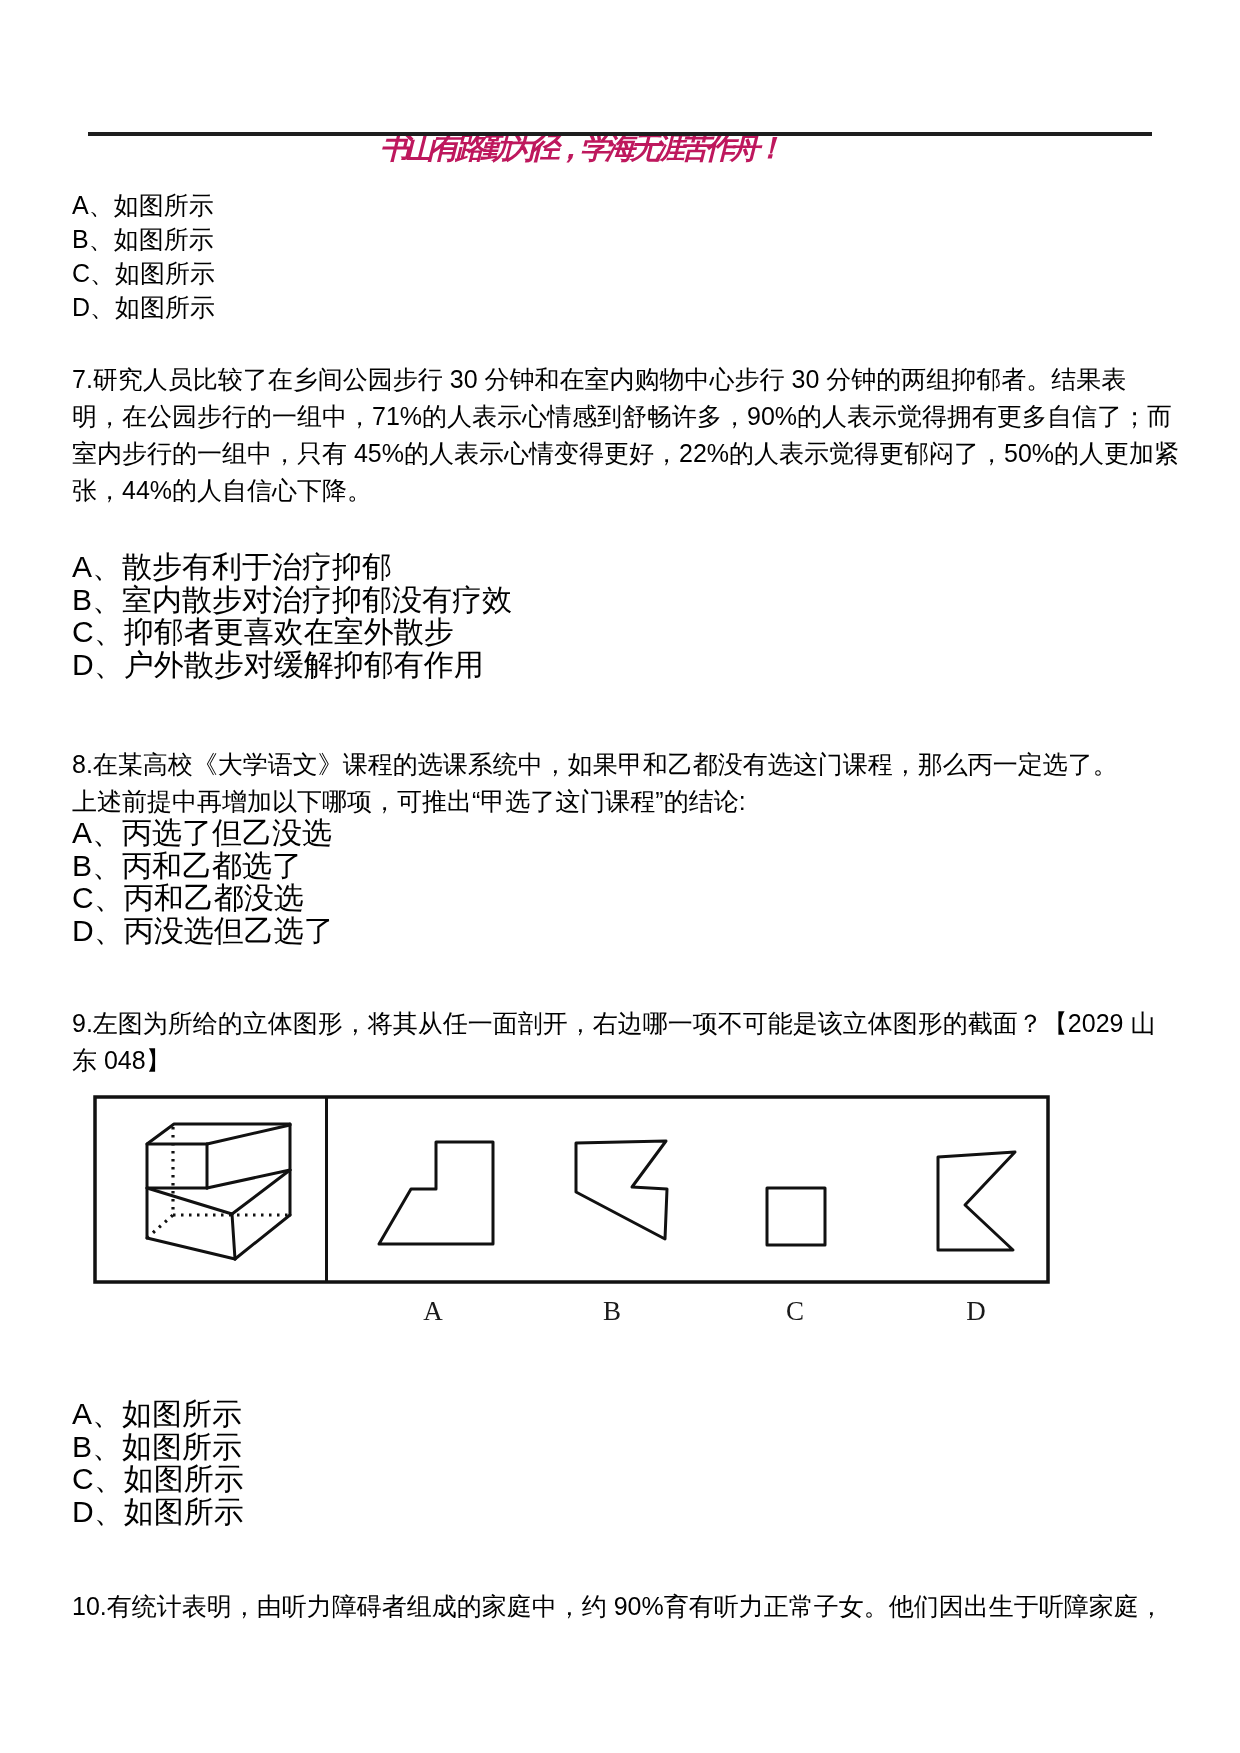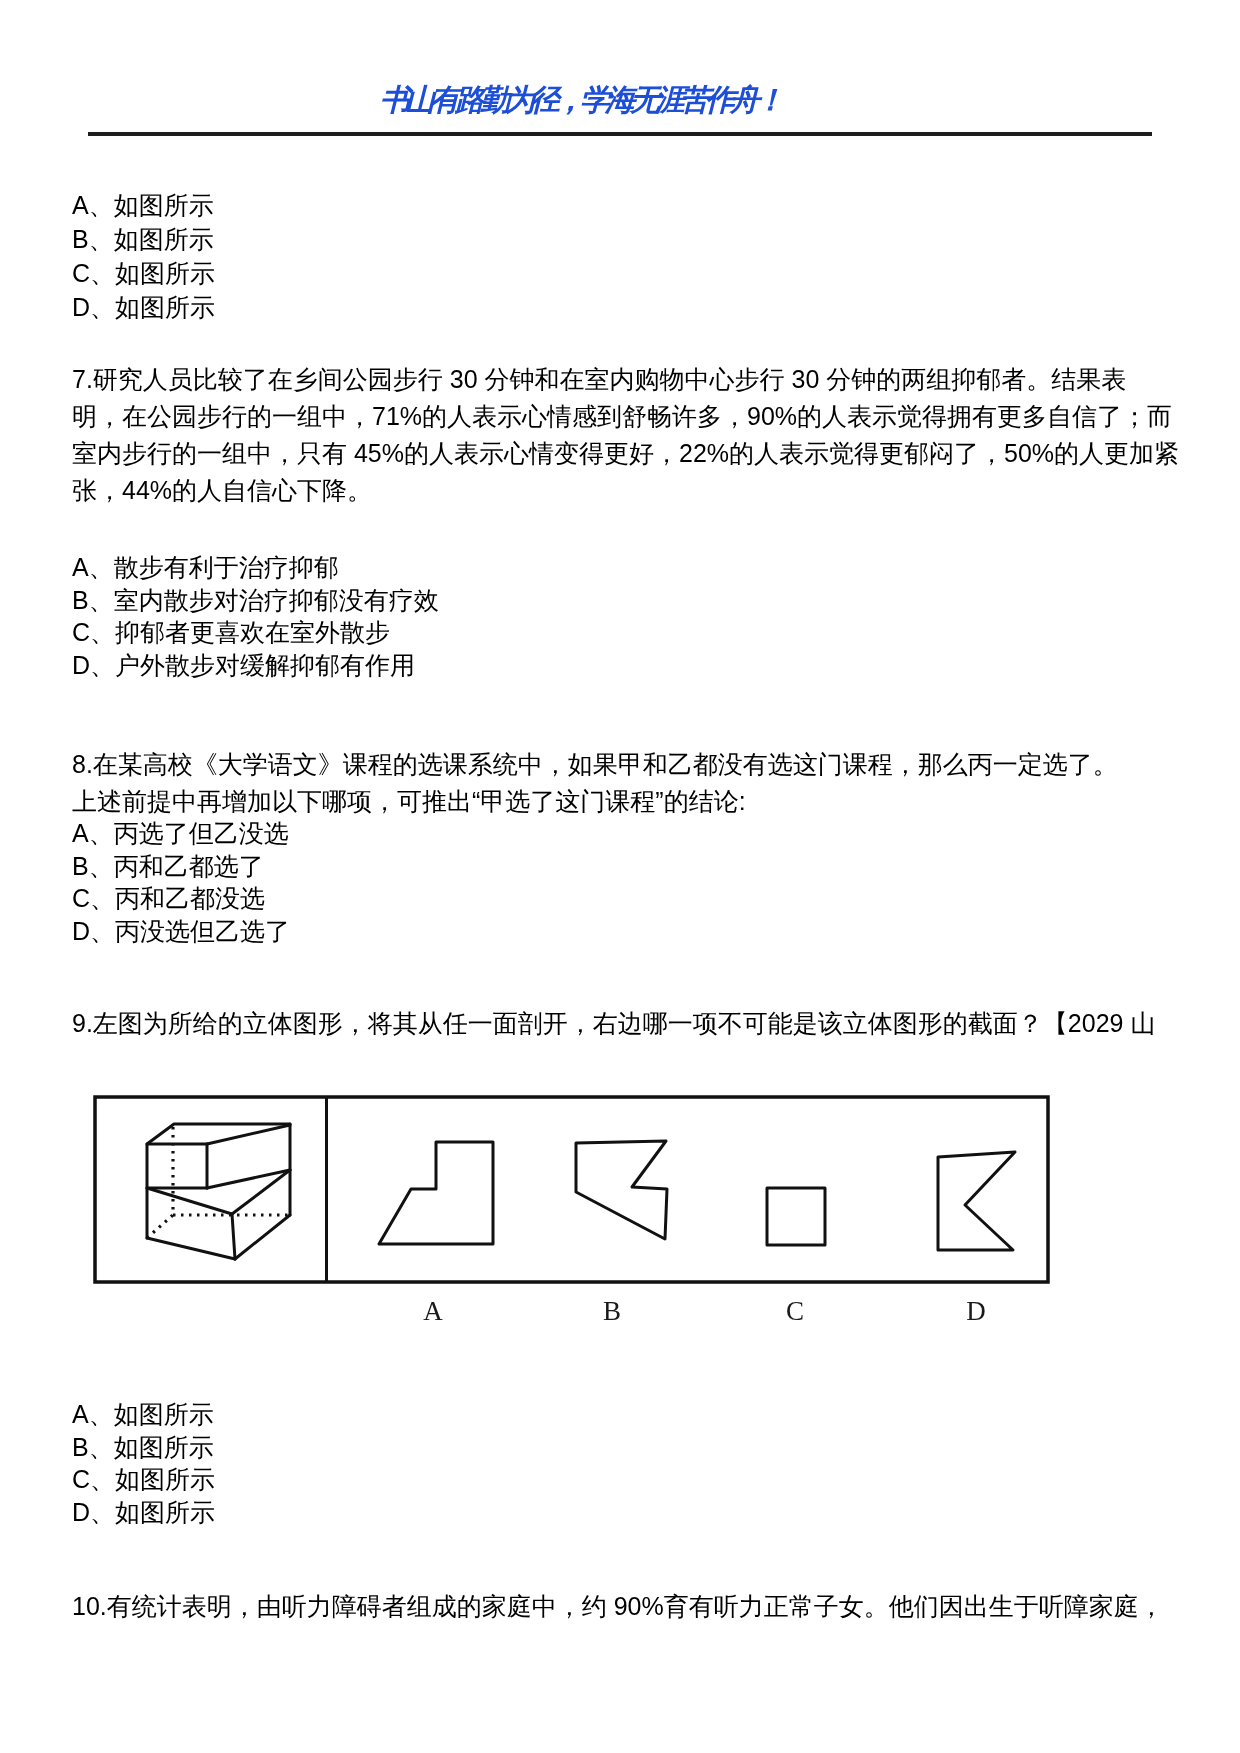--- a/index.html
+++ b/index.html
@@ -18,34 +18,34 @@
     font-weight:bold; font-style:italic;
     font-size:30px; letter-spacing:-5px;
     color:#e01212;
   }
   .rule {
     position:absolute; top:132px; left:88px;
     width:1064px; height:4px; background:#1e1e1e;
   }
   .block { position:absolute; left:72px;margin-top:32px; }
   .p-line  { height:37px; line-height:37px; font-size:25px; white-space:pre; }
-  .o-line  { height:32.5px; line-height:32.5px; font-size:25px; white-space:pre; }
+  .o-line  { height:32.5px; line-height:32.5px; font-size:30px; white-space:pre; }
   .o-line34{ height:34px; line-height:34px; font-size:25px; white-space:pre; }
   .fig-label {
     position:absolute; top:1296px; width:60px;
     text-align:center;
     font-family:"Liberation Serif", serif;
     font-size:27px; color:#1a1a1a;
   }
   svg.figure { position:absolute; left:0; top:1090px; }
 </style>
 </head>
 <body>
 
-<div class="motto" style="color: #1d4ed8;">书山有路勤为径，学海无涯苦作舟！</div>
+<div class="motto" style="color: #be185d; margin-top: 48px;">书山有路勤为径，学海无涯苦作舟！</div>
 
 <div class="rule"></div>
 
 <div class="block" style="top:156px">
   <div class="o-line34">A、如图所示</div>
   <div class="o-line34">B、如图所示</div>
   <div class="o-line34">C、如图所示</div>
   <div class="o-line34">D、如图所示</div>
 </div>
 
@@ -68,20 +68,21 @@
 </div>
 <div class="block" style="top:785px">
   <div class="o-line">A、丙选了但乙没选</div>
   <div class="o-line">B、丙和乙都选了</div>
   <div class="o-line">C、丙和乙都没选</div>
   <div class="o-line">D、丙没选但乙选了</div>
 </div>
 
 <div class="block" style="top:973px">
   <div class="p-line">9.左图为所给的立体图形，将其从任一面剖开，右边哪一项不可能是该立体图形的截面？【2029 山</div>
+  <div class="p-line">东 048】</div>
 </div>
 
 <svg class="figure" width="1240" height="210" viewBox="0 1090 1240 210">
 
   <rect x="95" y="1097" width="953" height="185" fill="none" stroke="#111" stroke-width="3.5"></rect>
   <line x1="326.5" y1="1097" x2="326.5" y2="1282" stroke="#111" stroke-width="3"></line>
 
   <g stroke="#111" stroke-width="3" fill="none" stroke-linejoin="round" stroke-linecap="round">
     <path d="M147 1238 L147 1144 L174 1124 L290 1124"></path>
     <path d="M147 1144 L207 1144"></path>

